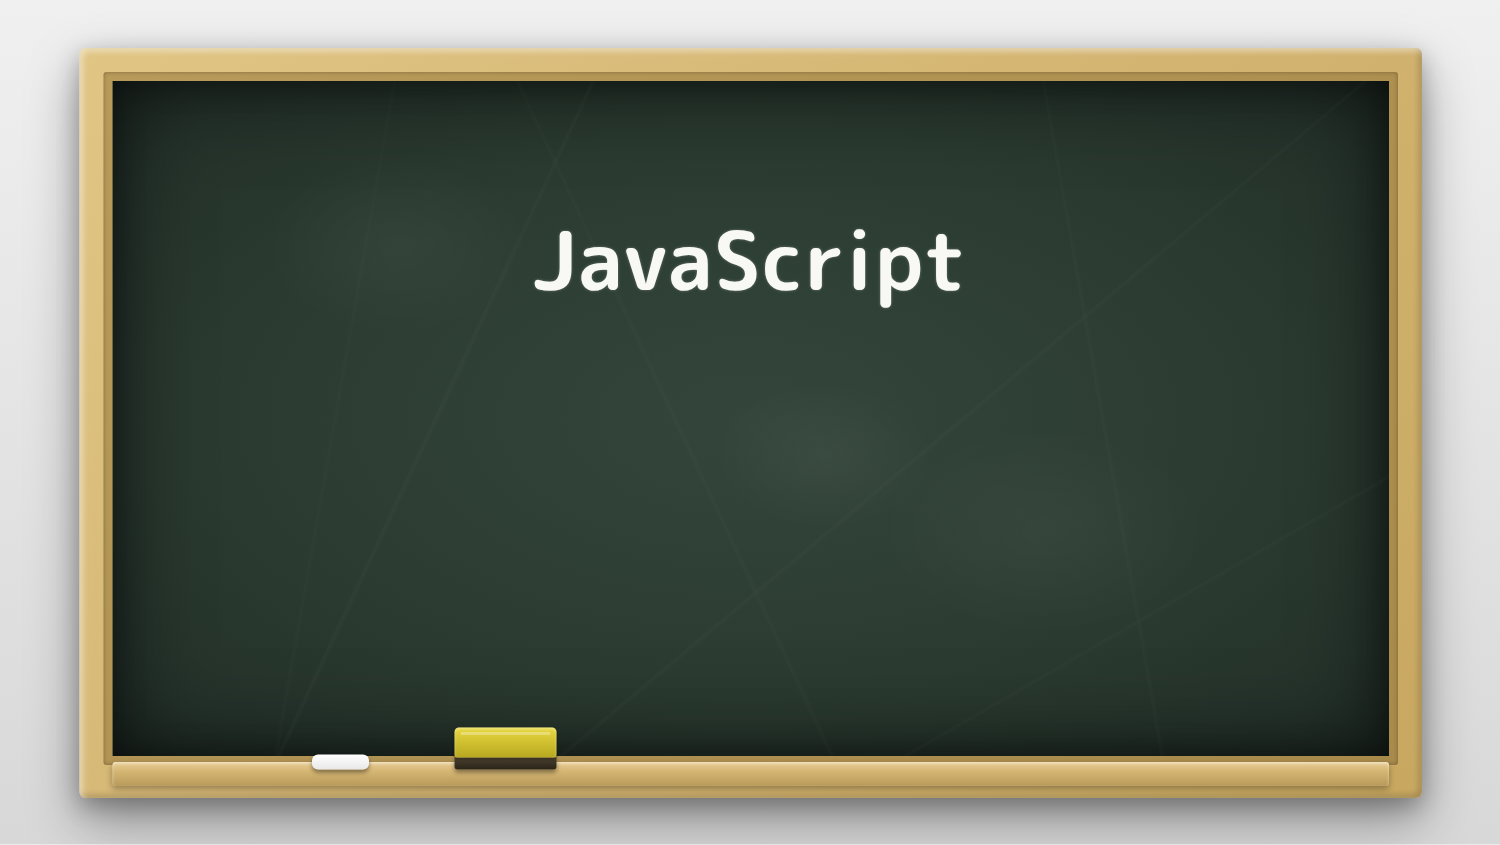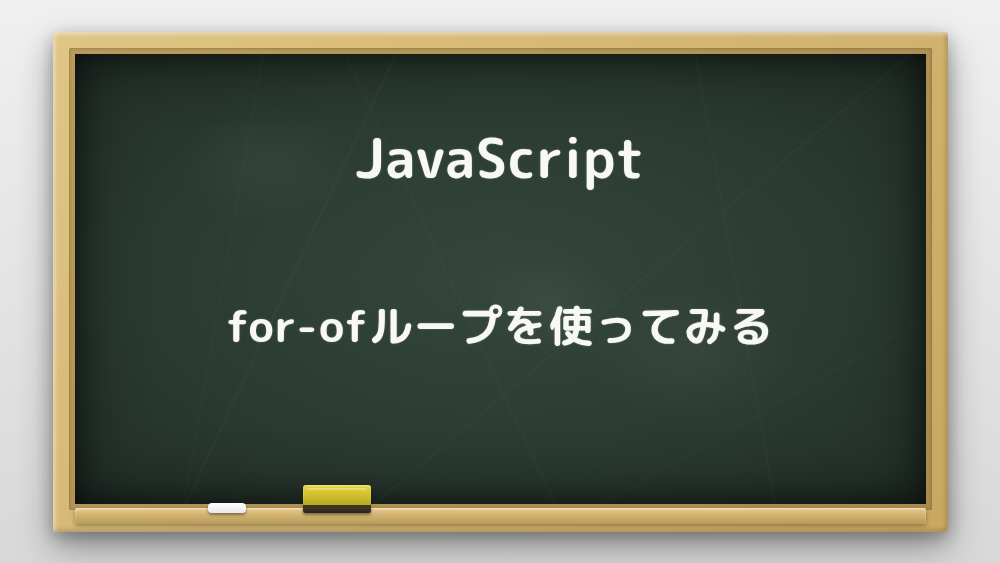--- a/index.html
+++ b/index.html
@@ -85,21 +85,21 @@
     .smudge3 { width: 150px; height: 100px; top: 200px; left: 400px; }
     
     .content {
       position: relative;
       width: 100%;
       height: 100%;
       display: flex;
       flex-direction: column;
       align-items: center;
       justify-content: flex-start;
-      padding-top: 64px;
+      padding-top: 80px;
       z-index: 2;
     }
     
     .title {
       color: #f8f8f5;
       font-size: 54px;
       font-weight: bold;
       letter-spacing: 1px;
       text-shadow: 0 0 2px rgba(255,255,255,0.3);
       margin-bottom: 95px;
@@ -181,21 +181,20 @@
   <div class="frame-bevel"></div>
 
   <div class="board">
     <div class="chalk-marks"></div>
     <div class="smudge smudge1"></div>
     <div class="smudge smudge2"></div>
     <div class="smudge smudge3"></div>
 
     <div class="content">
       <div class="title">JavaScript</div>
-      <div class="subtitle">for-ofループを使ってみる</div>
     </div>
   </div>
 
   <div class="tray"></div>
 
   <div class="chalk"></div>
 
   <div class="eraser">
     <div class="eraser-top"></div>
     <div class="eraser-bottom"></div>

